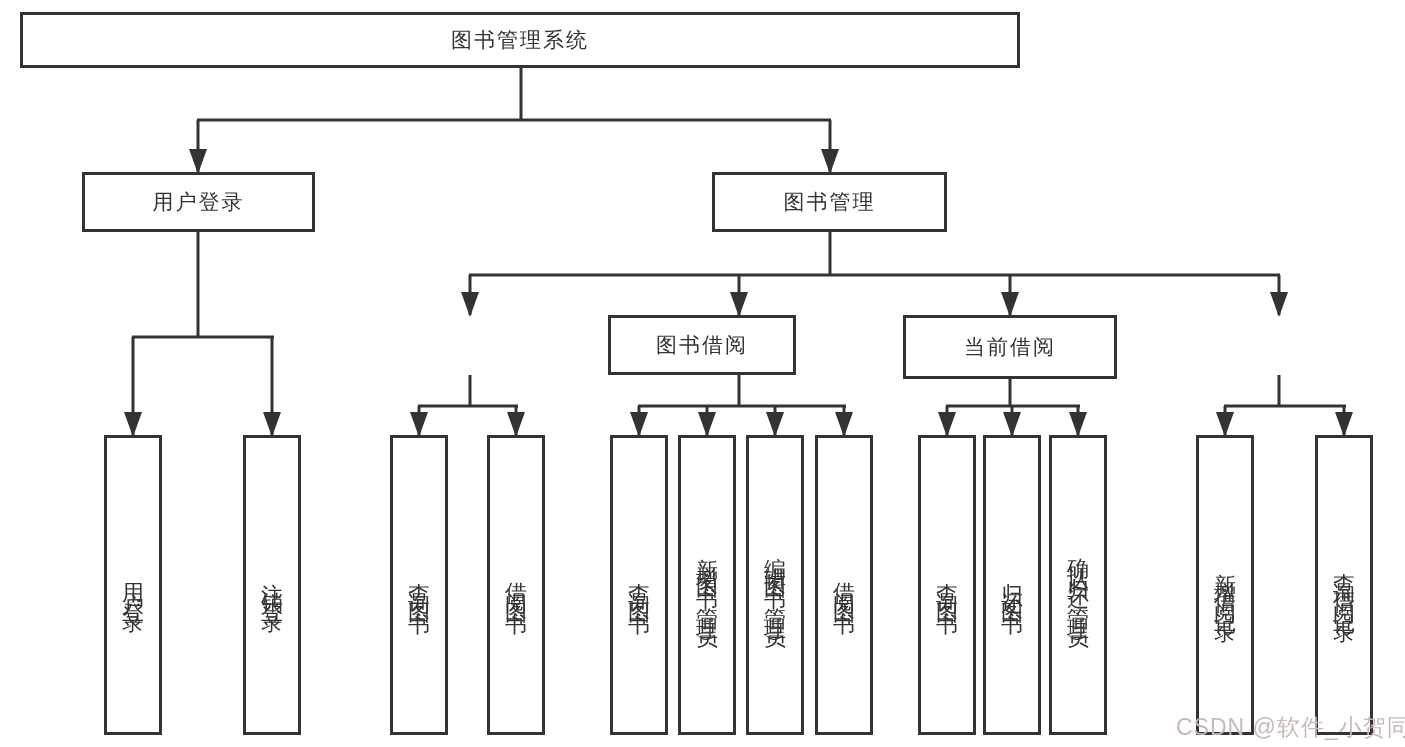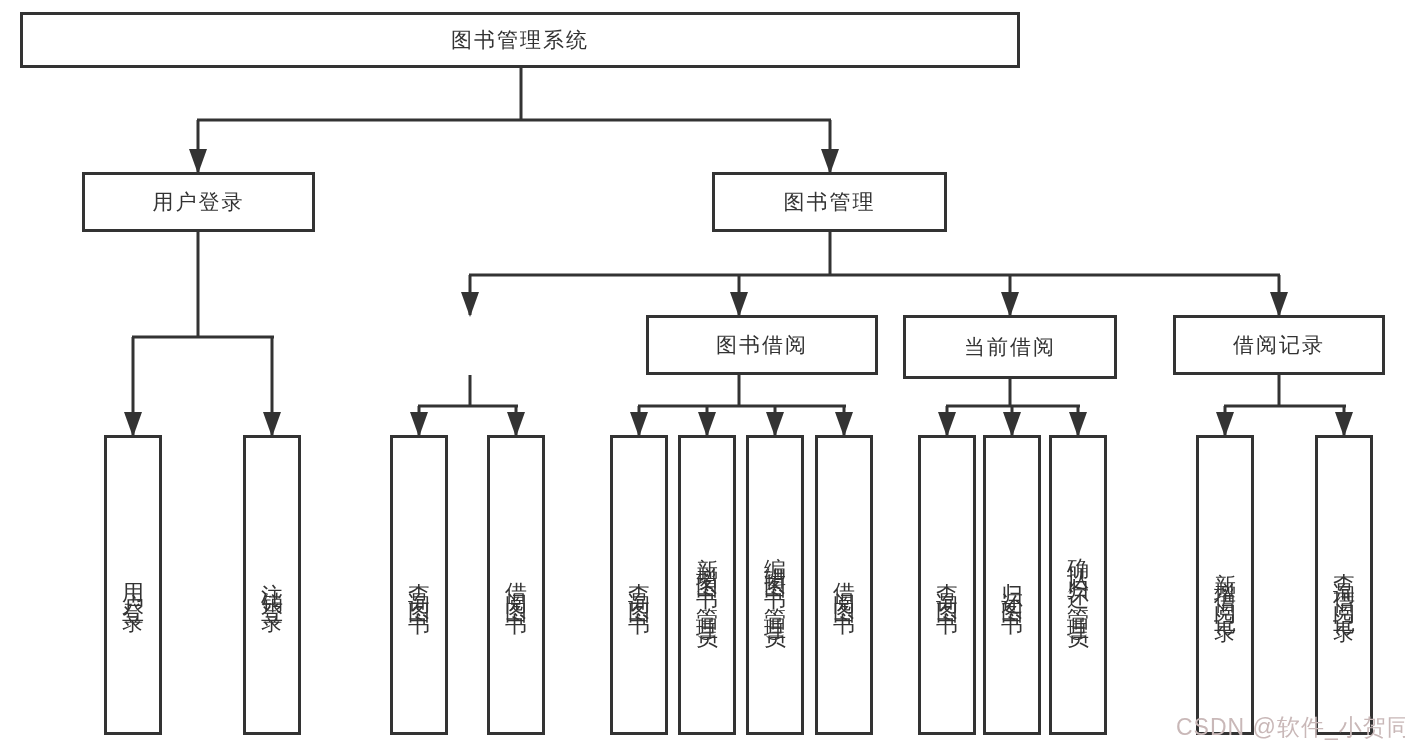--- a/index.html
+++ b/index.html
@@ -119,28 +119,25 @@
     <span>图书管理系统</span>
   </div>
 
   <div class="box h" style="left:82px;top:172px;width:233px;height:60px">
     <span>用户登录</span>
   </div>
   <div class="box h" style="left:712px;top:172px;width:235px;height:60px">
     <span>图书管理</span>
   </div>
 
-  <div class="box h" style="left:646px;top:315px;width:232px;height:60px">
+  <div class="box h" style="left:608px;top:315px;width:188px;height:60px">
     <span>图书借阅</span>
   </div>
   <div class="box h" style="left:903px;top:315px;width:214px;height:64px">
     <span>当前借阅</span>
-  </div>
-  <div class="box h" style="left:1173px;top:315px;width:212px;height:60px">
-    <span>借阅记录</span>
   </div>
 
   <div class="box v" style="left:104px;top:435px;width:58px;height:300px">
     <span>用户登录</span>
   </div>
   <div class="box v" style="left:243px;top:435px;width:58px;height:300px">
     <span>注销登录</span>
   </div>
 
   <div class="box v" style="left:390px;top:435px;width:58px;height:300px">

